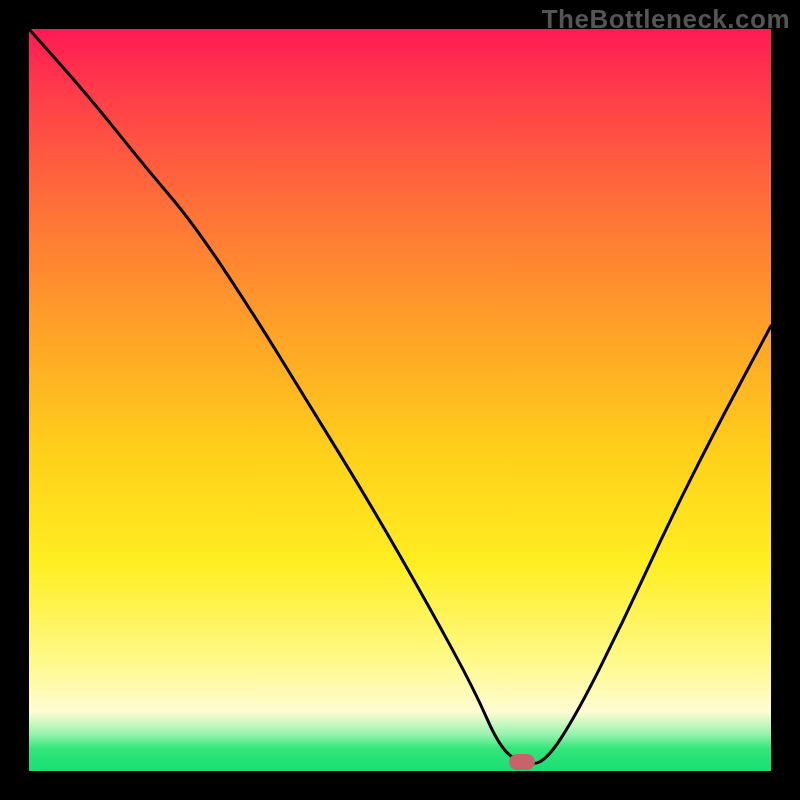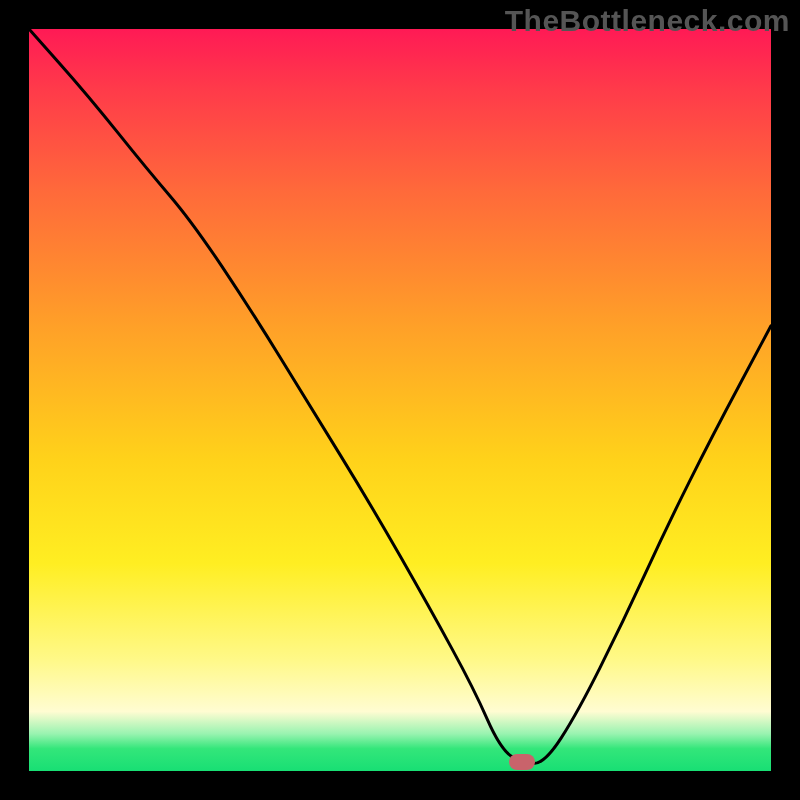--- a/index.html
+++ b/index.html
@@ -15,21 +15,21 @@
     position: relative;
     width: 800px;
     height: 800px;
     background: #000;
   }
   .watermark {
     position: absolute;
     top: 4px;
     right: 10px;
     color: #555;
-    font-size: 30px;
+    font-size: 26px;
     font-weight: 600;
     letter-spacing: 0.5px;
     z-index: 5;
   }
   
   .plot {
     position: absolute;
     left: 29px;
     top: 29px;
     width: 742px;

